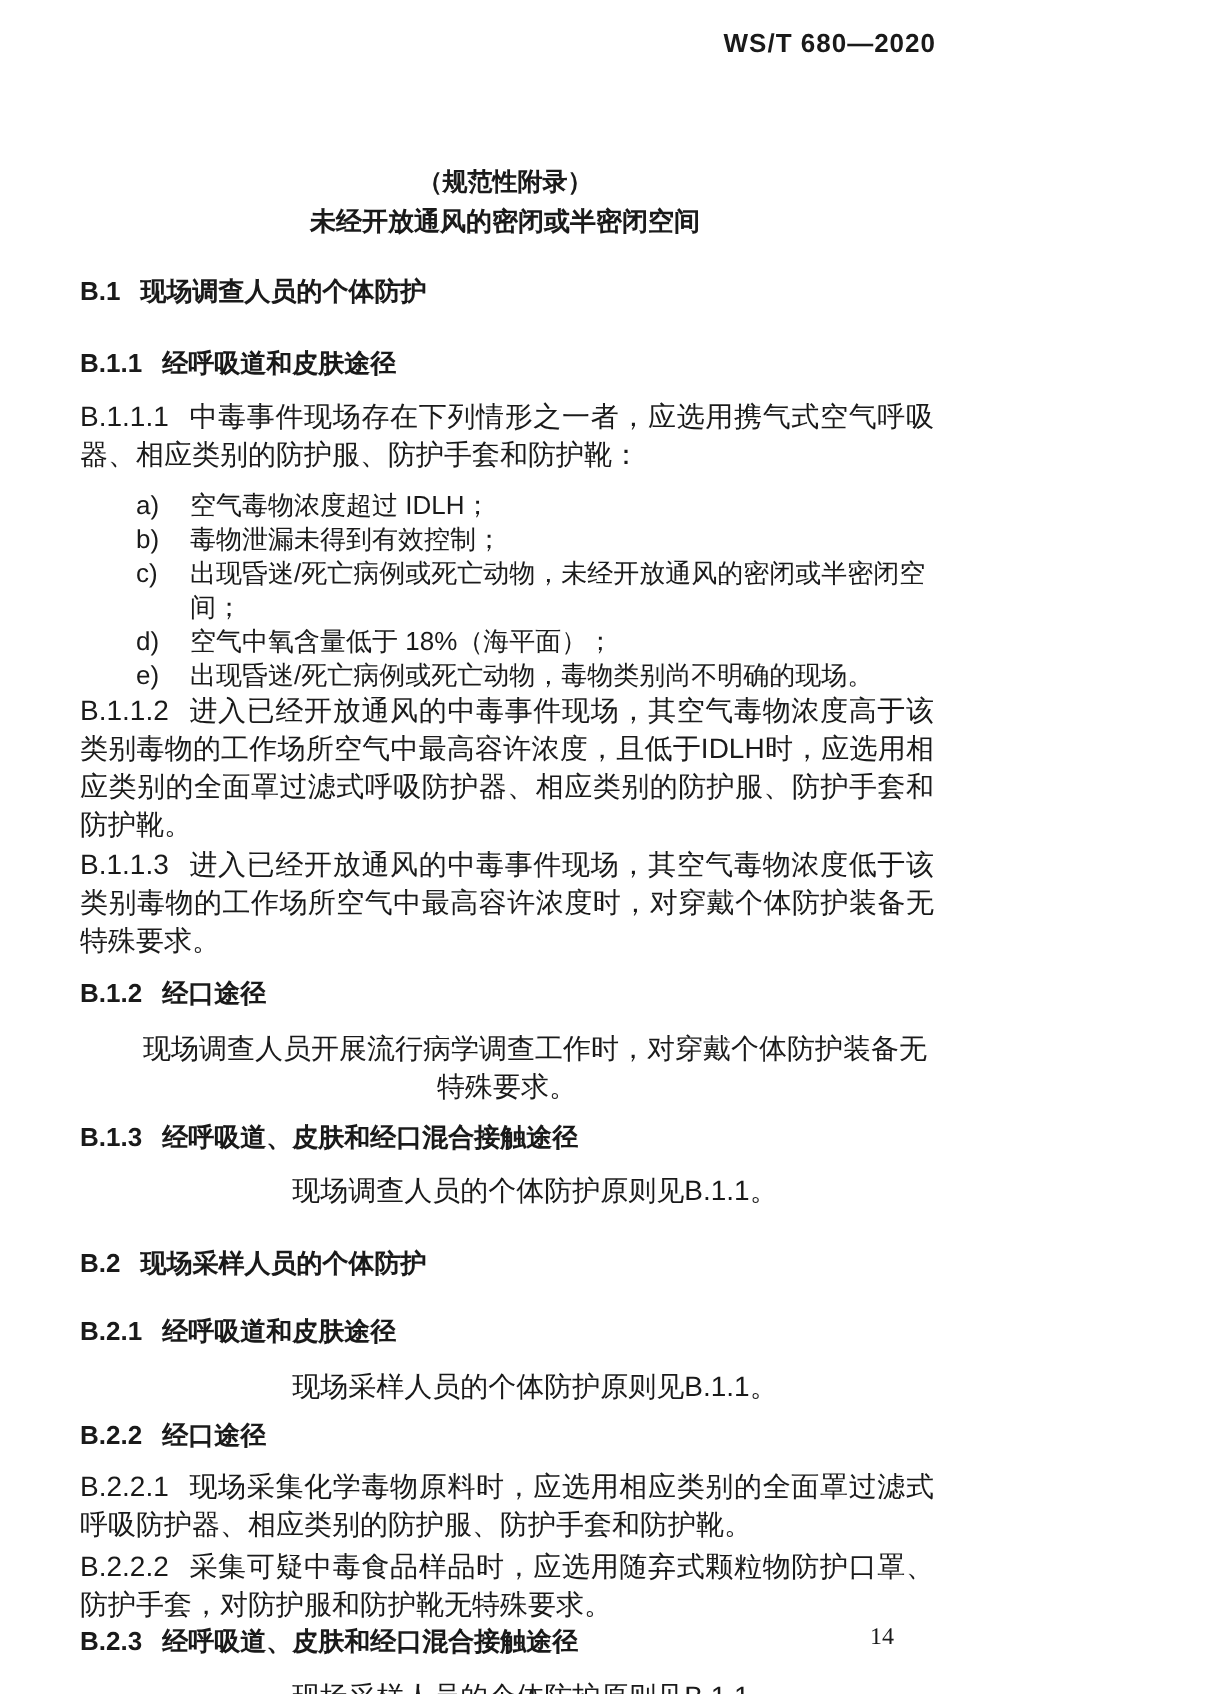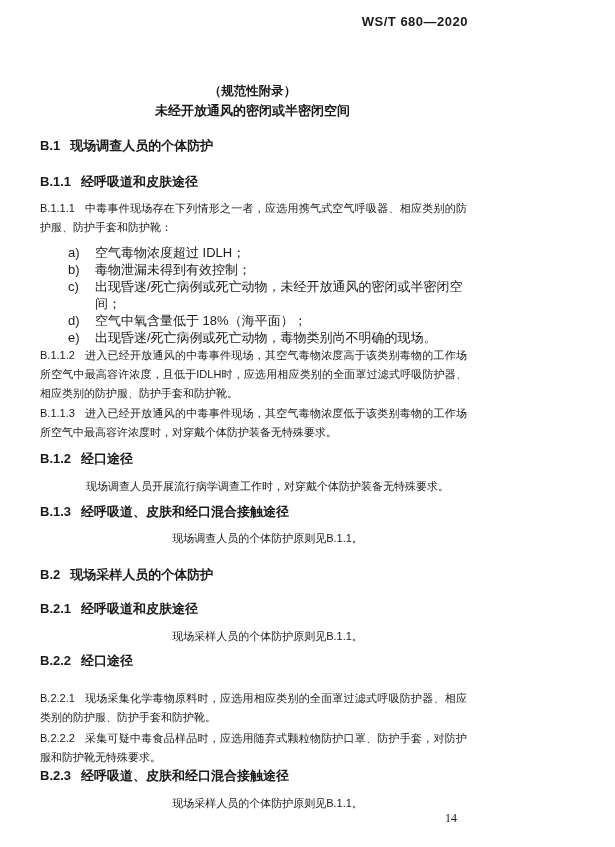--- a/index.html
+++ b/index.html
@@ -57,21 +57,21 @@
     line-height: 17px;
     white-space: pre-wrap;
   }
   .hnum {
     padding-right: 10px;
   }
   .pnum {
     padding-right: 10px;
   }
   .para {
-    font-size: 11px;
+    font-size: 14px;
     line-height: 19px;
     text-align: justify;
     white-space: pre-wrap;
   }
   .para.indent {
     text-indent: 28px;
     text-align: center;
   }
   .cond-list {
     margin-top: 7px;
@@ -86,21 +86,21 @@
     width: 27px;
     flex: 0 0 27px;
   }
   .cond-item .itext {
     flex: 1;
     white-space: pre-wrap;
   }
   .page-num {
     position: absolute;
     top: 811px;
-    right: 48px;
+    right: 58px;
     font-size: 12px;
     font-family: "Liberation Serif", serif;
   }
 </style>
 </head>
 <body>
 
 <div class="page">
 
   <div class="std-num">WS/T 680—2020</div>
@@ -154,21 +154,21 @@
     <div class="para indent" style="margin-top:9px">现场调查人员的个体防护原则见B.1.1。</div>
 
     <div class="h2" style="margin-top:18px"><span class="hnum">B.2</span><span>现场采样人员的个体防护</span></div>
 
     <div class="h3" style="margin-top:17px"><span class="hnum">B.2.1</span><span>经呼吸道和皮肤途径</span></div>
 
     <div class="para indent" style="margin-top:10px">现场采样人员的个体防护原则见B.1.1。</div>
 
     <div class="h3" style="margin-top:6px"><span class="hnum">B.2.2</span><span>经口途径</span></div>
 
-    <div class="para" style="margin-top:20px"><span class="pnum">B.2.2.1</span><span>现场采集化学毒物原料时，应选用相应类别的全面罩过滤式呼吸防护器、相应类别的防护服、防护手套和防护靴。</span></div>
+    <div class="para" style="margin-top:8px"><span class="pnum">B.2.2.1</span><span>现场采集化学毒物原料时，应选用相应类别的全面罩过滤式呼吸防护器、相应类别的防护服、防护手套和防护靴。</span></div>
 
     <div class="para" style="margin-top:2px"><span class="pnum">B.2.2.2</span><span>采集可疑中毒食品样品时，应选用随弃式颗粒物防护口罩、防护手套，对防护服和防护靴无特殊要求。</span></div>
 
     <div class="h3" style="margin-top:0"><span class="hnum">B.2.3</span><span>经呼吸道、皮肤和经口混合接触途径</span></div>
 
     <div class="para indent" style="margin-top:10px">现场采样人员的个体防护原则见B.1.1。</div>
 
   </div>
 
   <div class="page-num">14</div>

